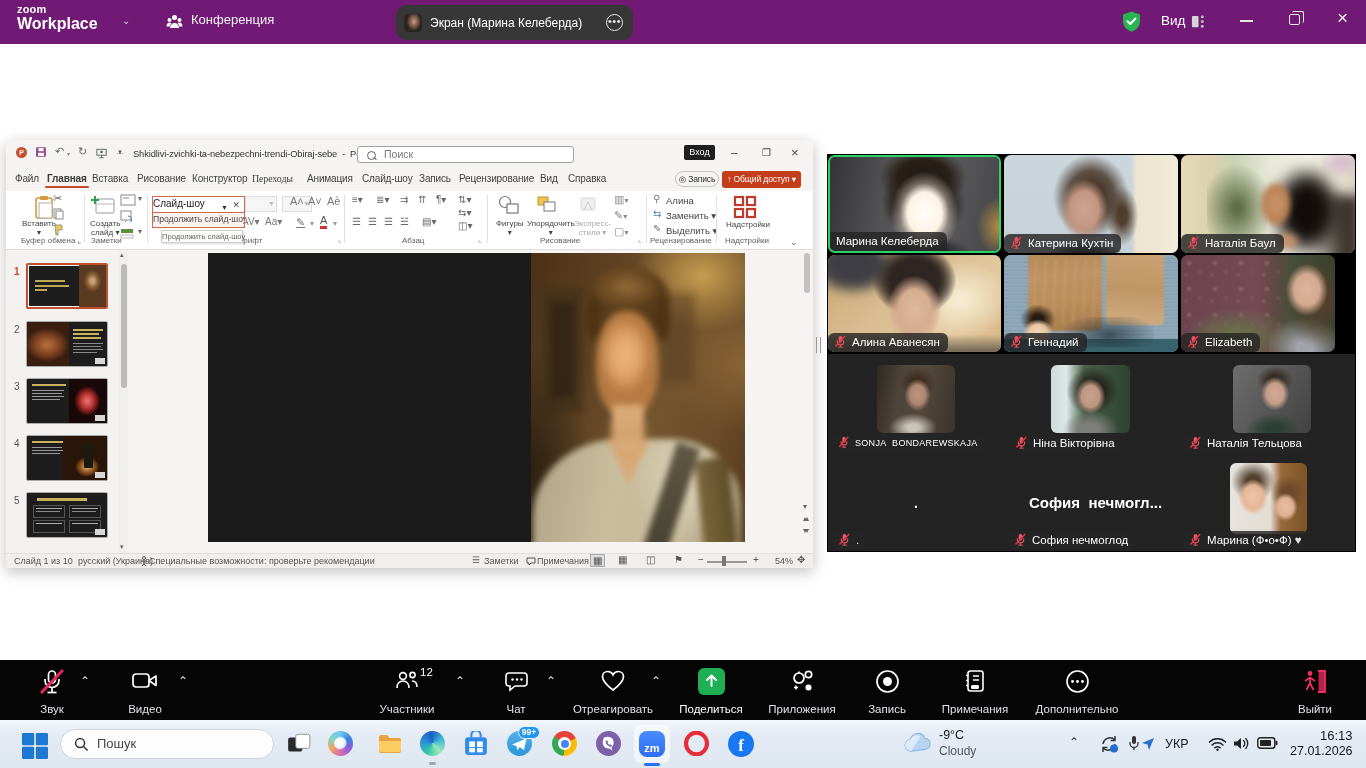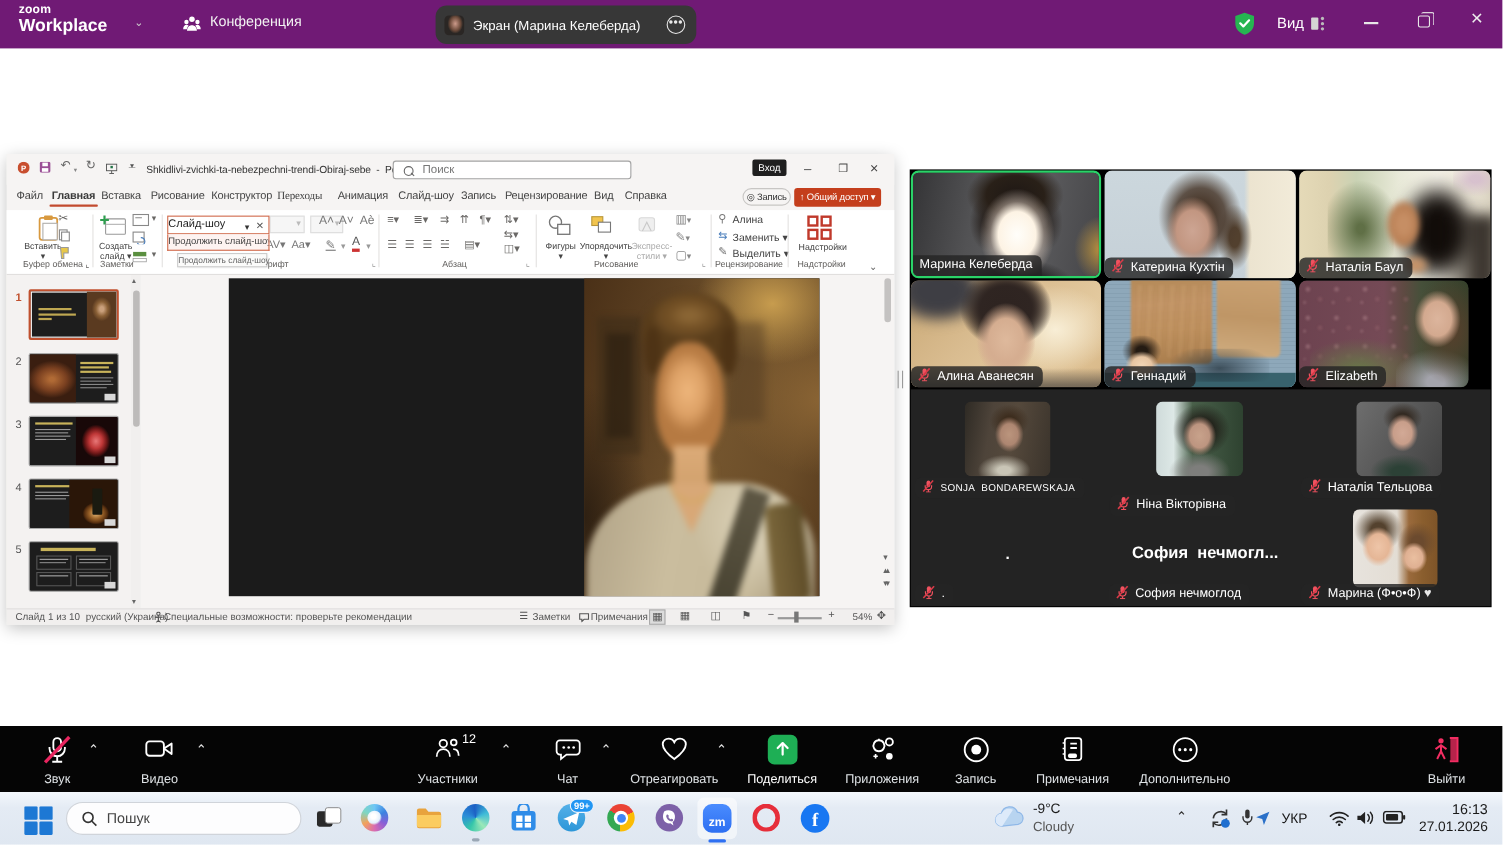--- a/index.html
+++ b/index.html
@@ -540,21 +540,21 @@
 
   <div class="vlabel" style="left:832px;top:434px;bottom:auto;font-size:9px;letter-spacing:.3px;"><svg class="mic" width="12" height="12" viewBox="0 0 14 14">
           <g fill="#f0525f">
             <rect x="5" y="1" width="4" height="7" rx="2"></rect>
             <path d="M3 6 v1.2 a4 4 0 0 0 8 0 V6 h-1.2 v1.2 a2.8 2.8 0 0 1-5.6 0 V6 Z"></path>
             <rect x="6.4" y="11" width="1.2" height="2"></rect>
             <rect x="4.5" y="12.6" width="5" height="1"></rect>
           </g>
           <line x1="1.5" y1="12.5" x2="12" y2="1" stroke="#d83a48" stroke-width="1.6"></line>
         </svg>SONJA&nbsp; BONDAREWSKAJA</div>
-  <div class="vlabel" style="left:1009px;top:434px;bottom:auto;margin-top:16px;"><svg class="mic" width="13" height="13" viewBox="0 0 14 14">
+  <div class="vlabel" style="left:1009px;top:434px;bottom:auto;"><svg class="mic" width="13" height="13" viewBox="0 0 14 14">
           <g fill="#f0525f">
             <rect x="5" y="1" width="4" height="7" rx="2"></rect>
             <path d="M3 6 v1.2 a4 4 0 0 0 8 0 V6 h-1.2 v1.2 a2.8 2.8 0 0 1-5.6 0 V6 Z"></path>
             <rect x="6.4" y="11" width="1.2" height="2"></rect>
             <rect x="4.5" y="12.6" width="5" height="1"></rect>
           </g>
           <line x1="1.5" y1="12.5" x2="12" y2="1" stroke="#d83a48" stroke-width="1.6"></line>
         </svg>Ніна Вікторівна</div>
   <div class="vlabel" style="left:1183px;top:434px;bottom:auto;"><svg class="mic" width="13" height="13" viewBox="0 0 14 14">
           <g fill="#f0525f">

